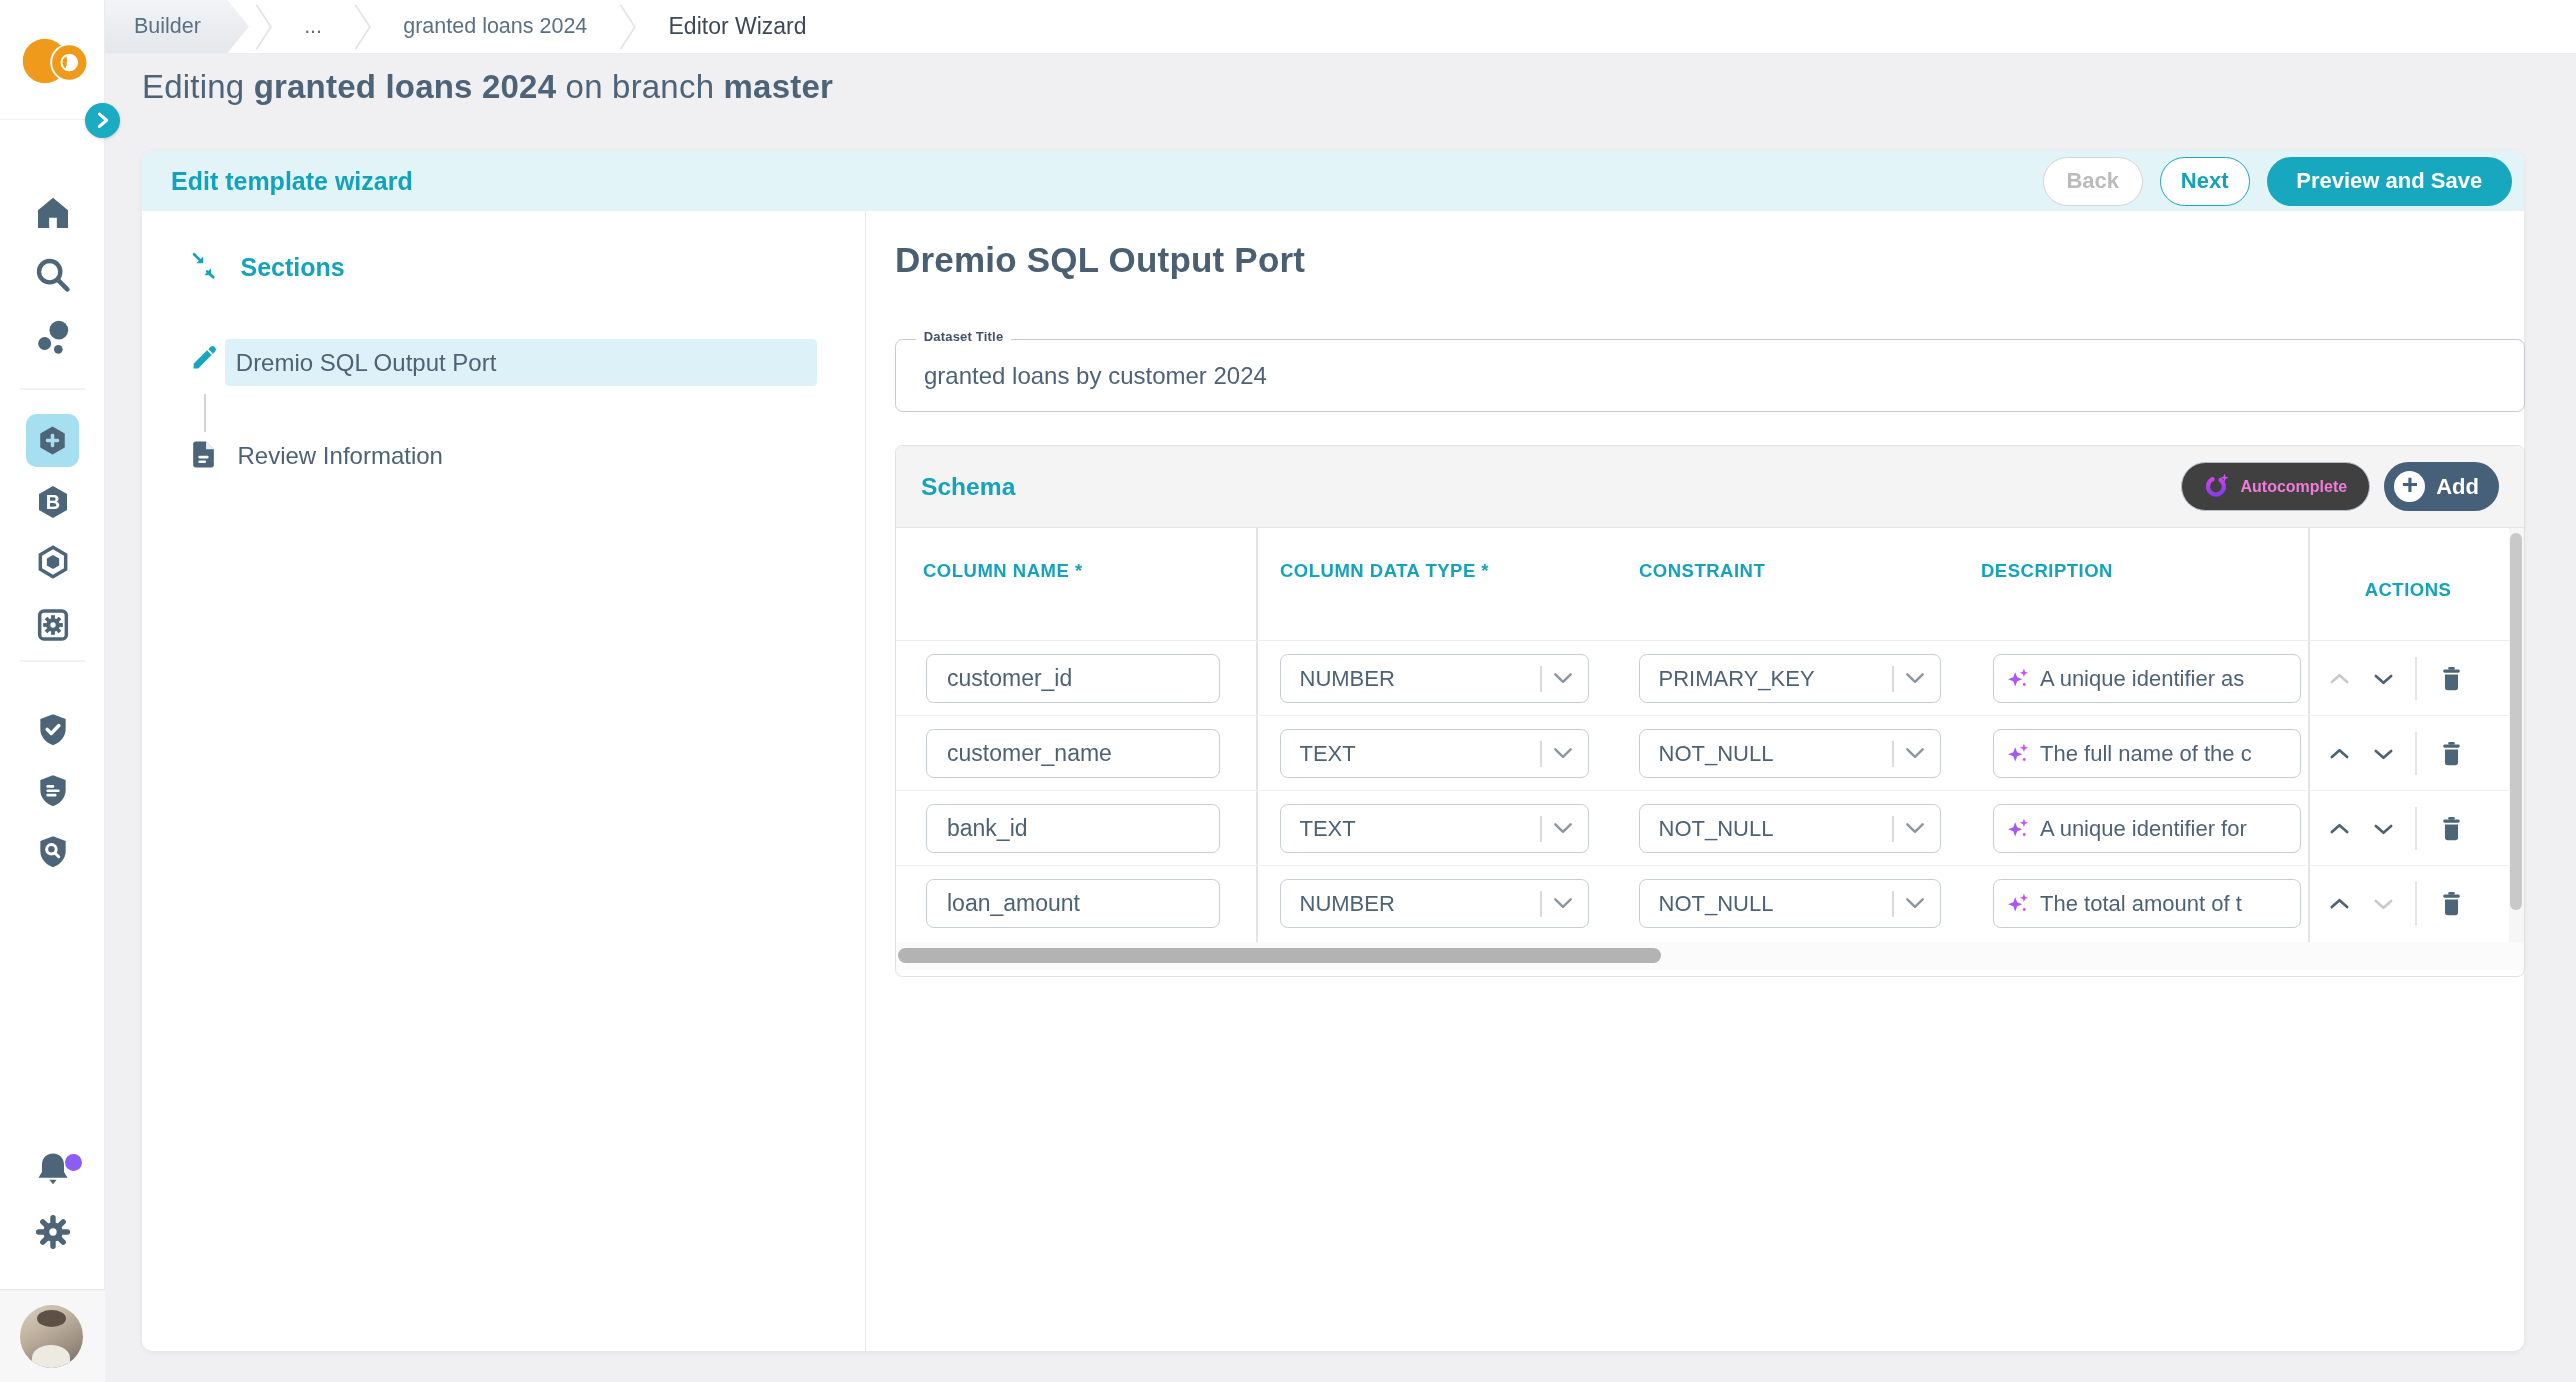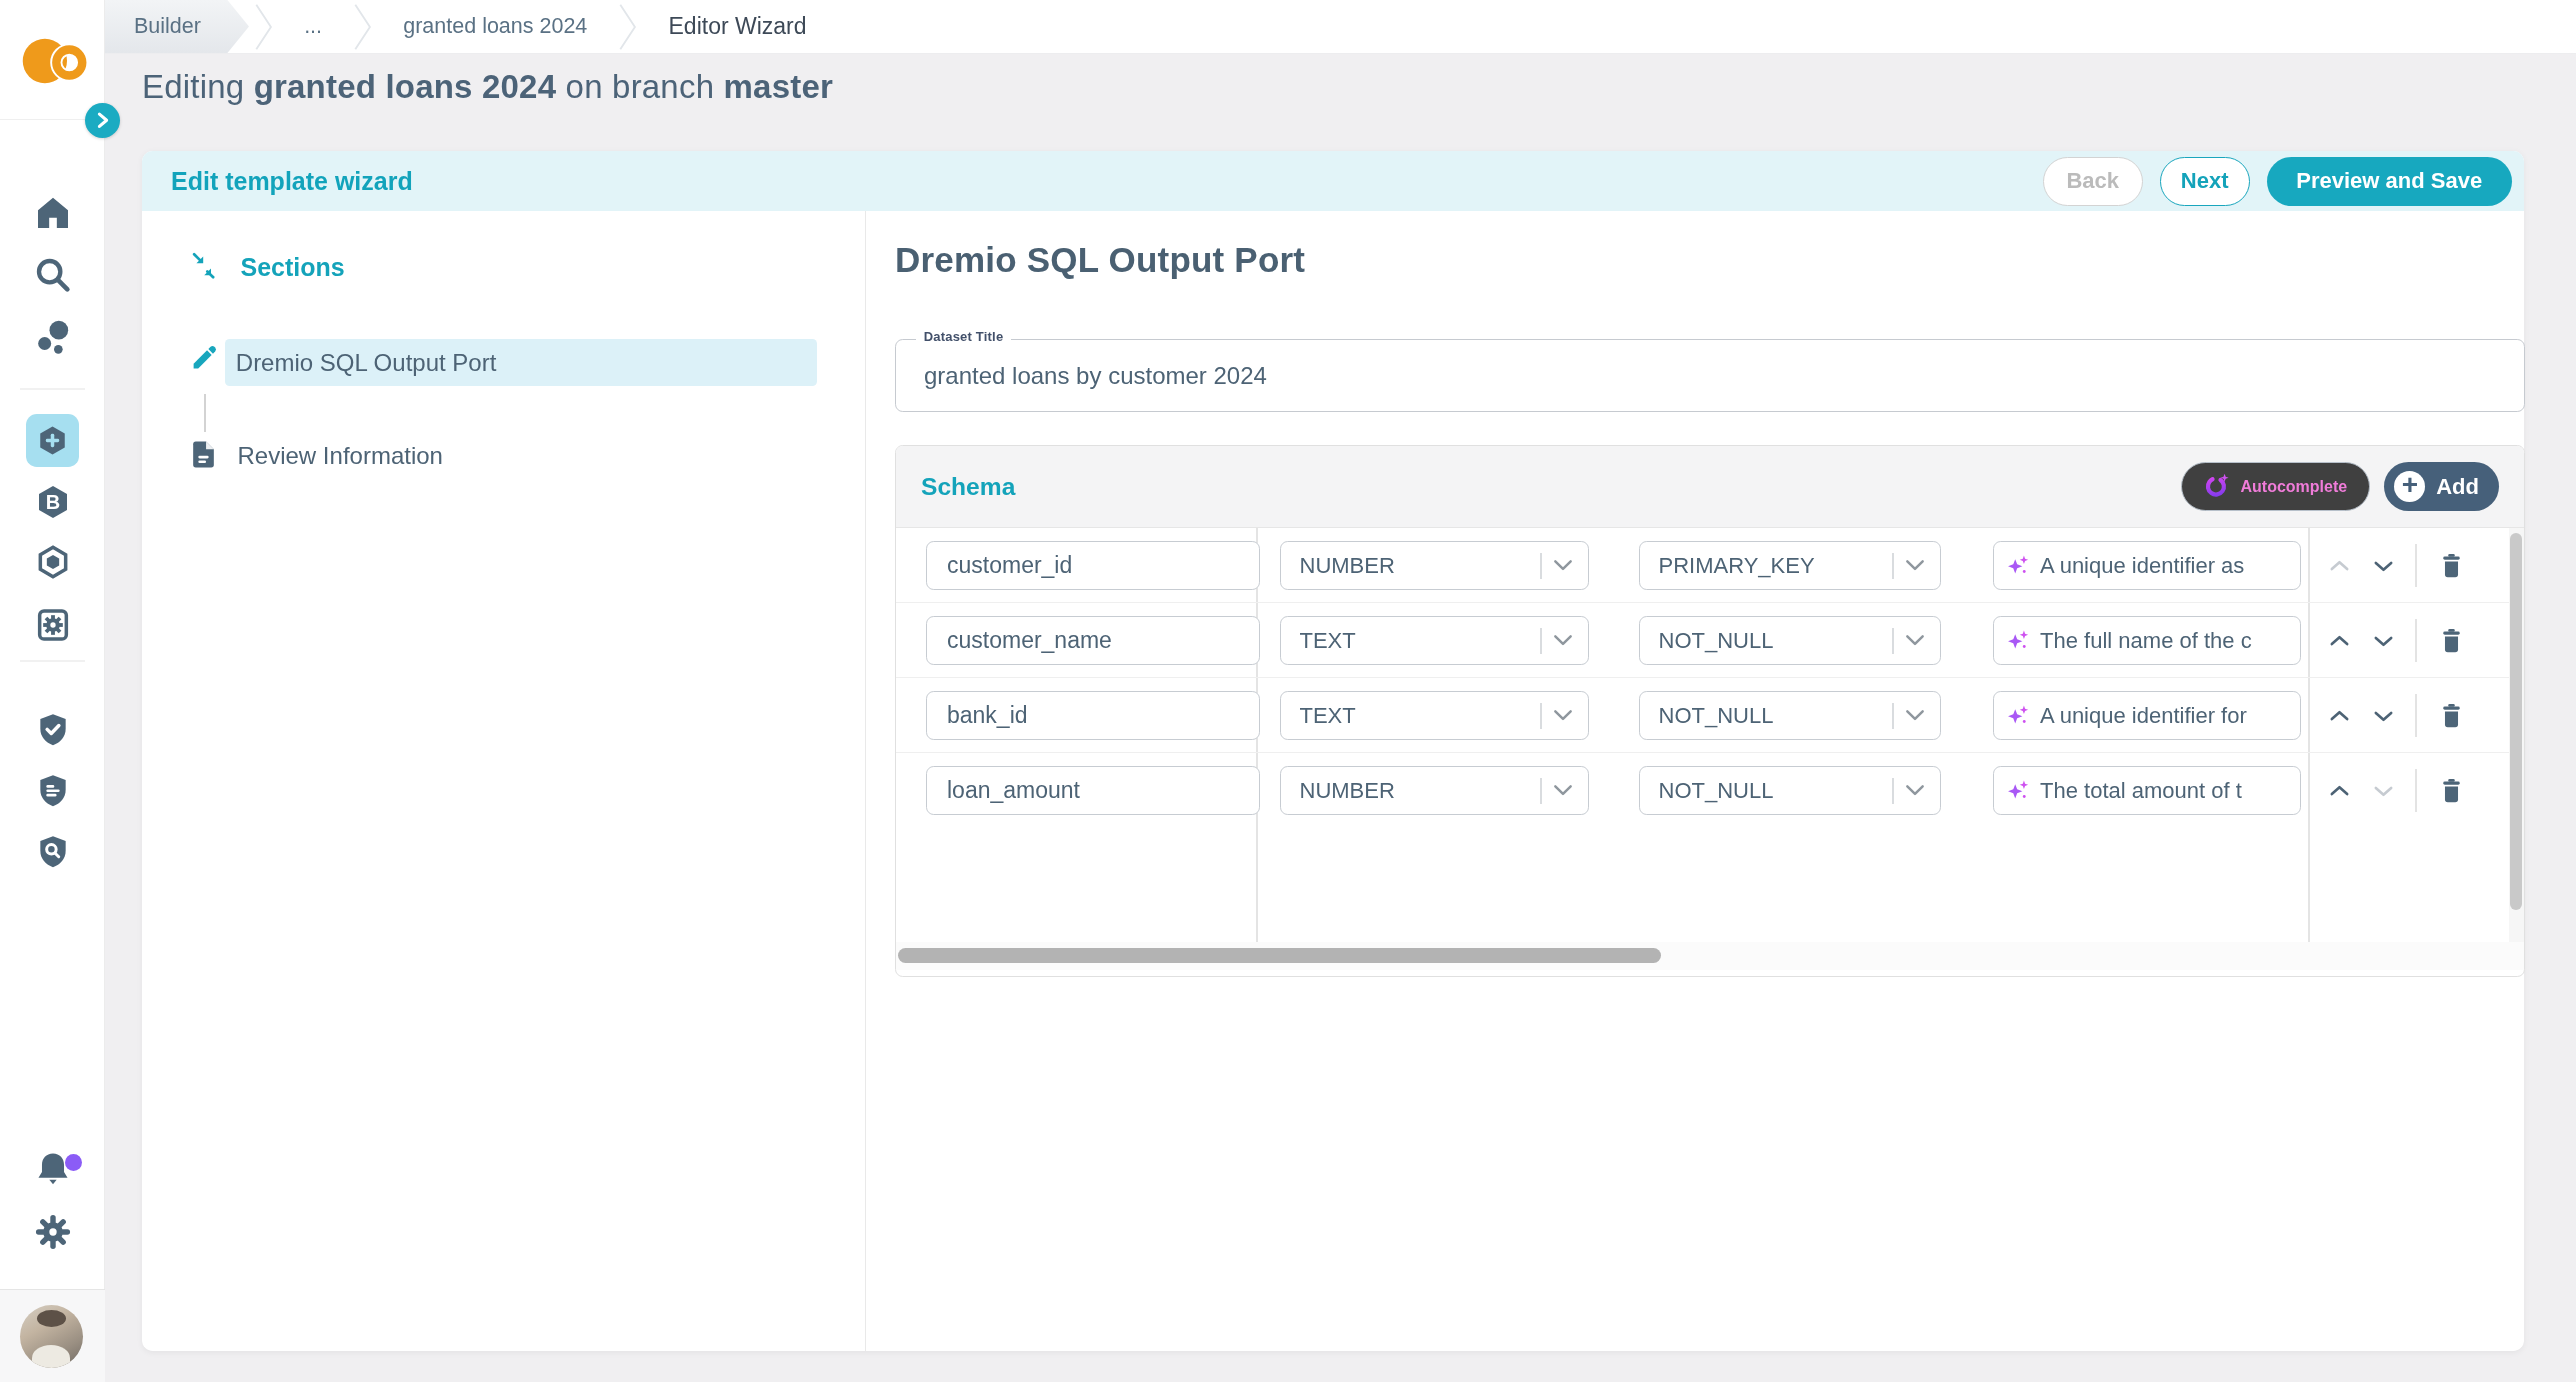--- a/index.html
+++ b/index.html
@@ -84,21 +84,21 @@
     display:flex; align-items:center; justify-content:center; line-height:0; padding-bottom:2.3px;}
 
   .table-wrap { position:relative; width:100%; height:414px; }
   .col-line { position:absolute; top:0; height:414px; width:1.5px; background:#E4E4E4; }
   .thead { position:relative; height:113px; border-bottom:1.5px solid #ECECEC; }
   .th { position:absolute; top:32px; font-size:18.5px; font-weight:700; color:#14A3BA; letter-spacing:0.5px; }
   .th-actions { top:51px; text-align:center; }
   .trow { position:relative; height:75px; border-bottom:1.5px solid #EFEFEF; }
   .field { position:absolute; top:13px; height:49px; border:1.5px solid #C7CCD2; border-radius:7.7px; background:#fff;
     display:flex; align-items:center; color:#4D6375; }
-  .f-name { left:30px; width:334px; }
+  .f-name { left:30px; width:294px; }
   .name-input { width:100%; height:100%; border:none; outline:none; background:transparent; font-family:inherit;
     font-size:23px; color:#4D6375; padding:0 20px; border-radius:7.7px; }
   .select { cursor:pointer; padding:0 15.4px 0 18.5px; }
   .f-type { left:384px; width:309px; }
   .f-con  { left:743px; width:302px; }
   .sel-val { flex:1; font-size:22px; white-space:nowrap; overflow:hidden; }
   .sel-div { width:1.5px; height:26px; background:#D9DCDF; margin-right:10.8px; flex:none; }
   .f-desc { left:1097px; width:308px; padding:0 12.3px; gap:9.2px; cursor:text; }
   .desc-text { font-size:22px; white-space:nowrap; overflow:hidden; flex:1; }
   .row-actions { position:absolute; left:1427px; top:0; width:185px; height:75px; display:flex; align-items:center; gap:12.3px; }
@@ -351,20 +351,27 @@
               <span class="add-plus">+</span>
               <span>Add</span>
             </button>
           </div>
         </div>
 
         <div class="table-wrap">
           <div class="col-line" style="left:360px"></div>
           <div class="col-line" style="left:1412px"></div>
 
+          <div class="thead">
+            <span class="th" style="left:27px">COLUMN NAME *</span>
+            <span class="th" style="left:384px">COLUMN DATA TYPE *</span>
+            <span class="th" style="left:743px">CONSTRAINT</span>
+            <span class="th" style="left:1085px">DESCRIPTION</span>
+            <span class="th th-actions" style="left:1412px; width:200px">ACTIONS</span>
+          </div>
 
           <div class="trow">
             <div class="field f-name">
                 <input class="name-input" value="customer_id" style="">
               </div>
             <div class="field select f-type">
               <span class="sel-val">NUMBER</span>
                 <span class="sel-div"></span>
               <svg width="20" height="12.3" viewBox="0 0 26 16">
                   <polyline points="3,3 13,13 23,3" fill="none" stroke="#8F979E" stroke-width="3.2" stroke-linecap="round" stroke-linejoin="round"></polyline>

